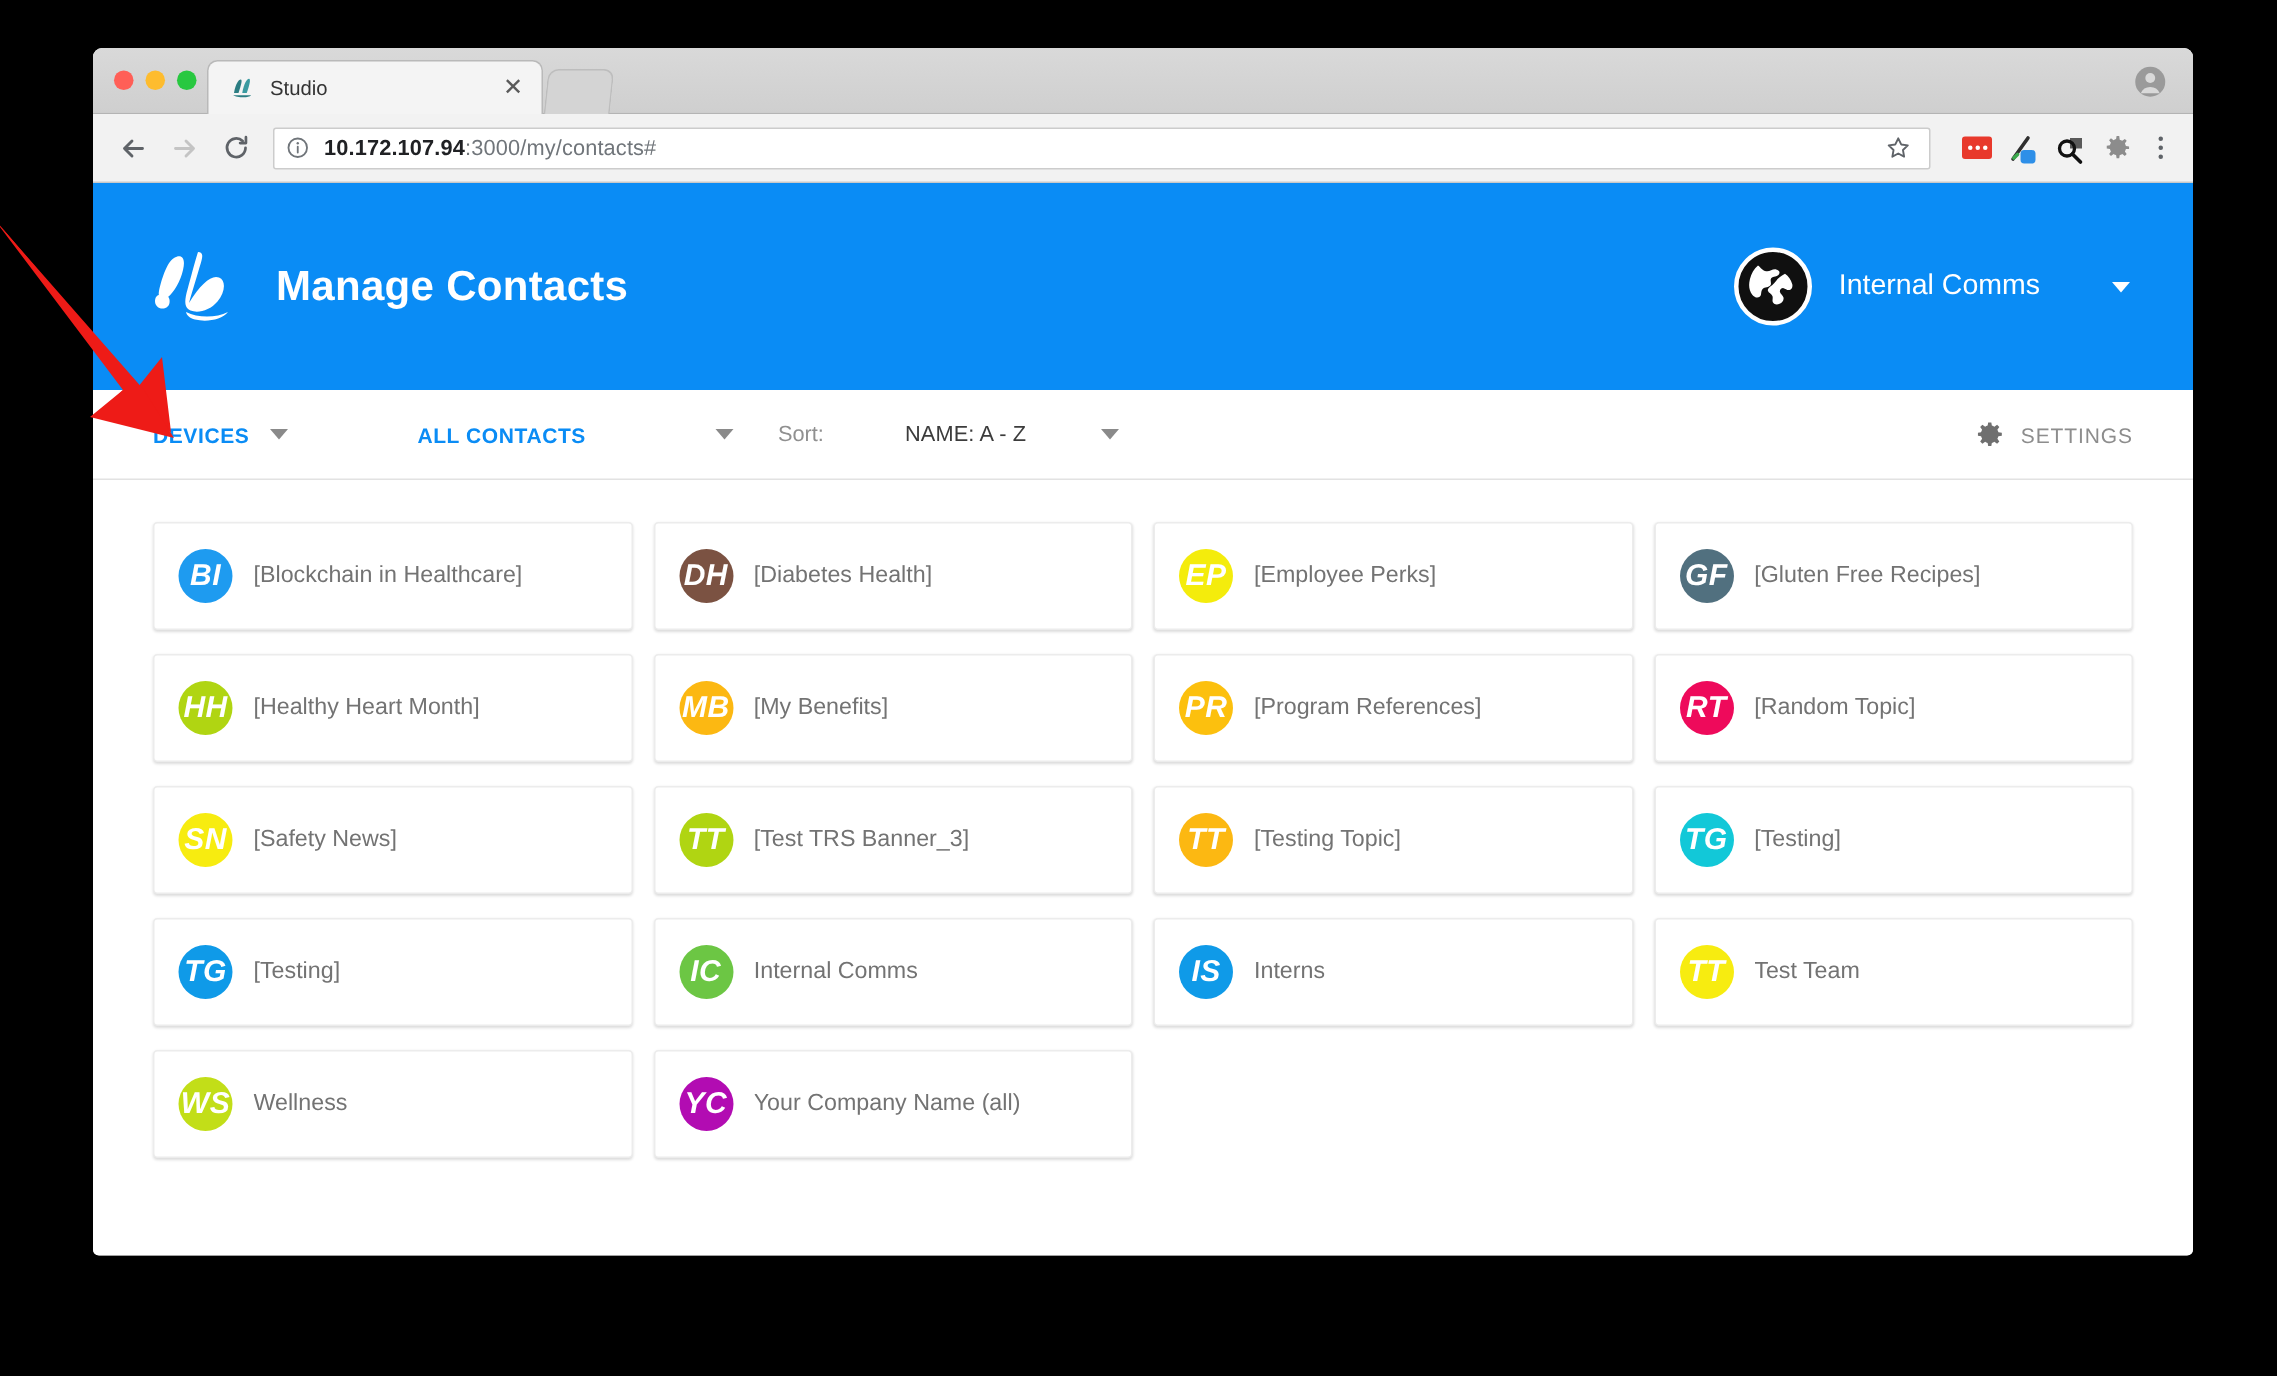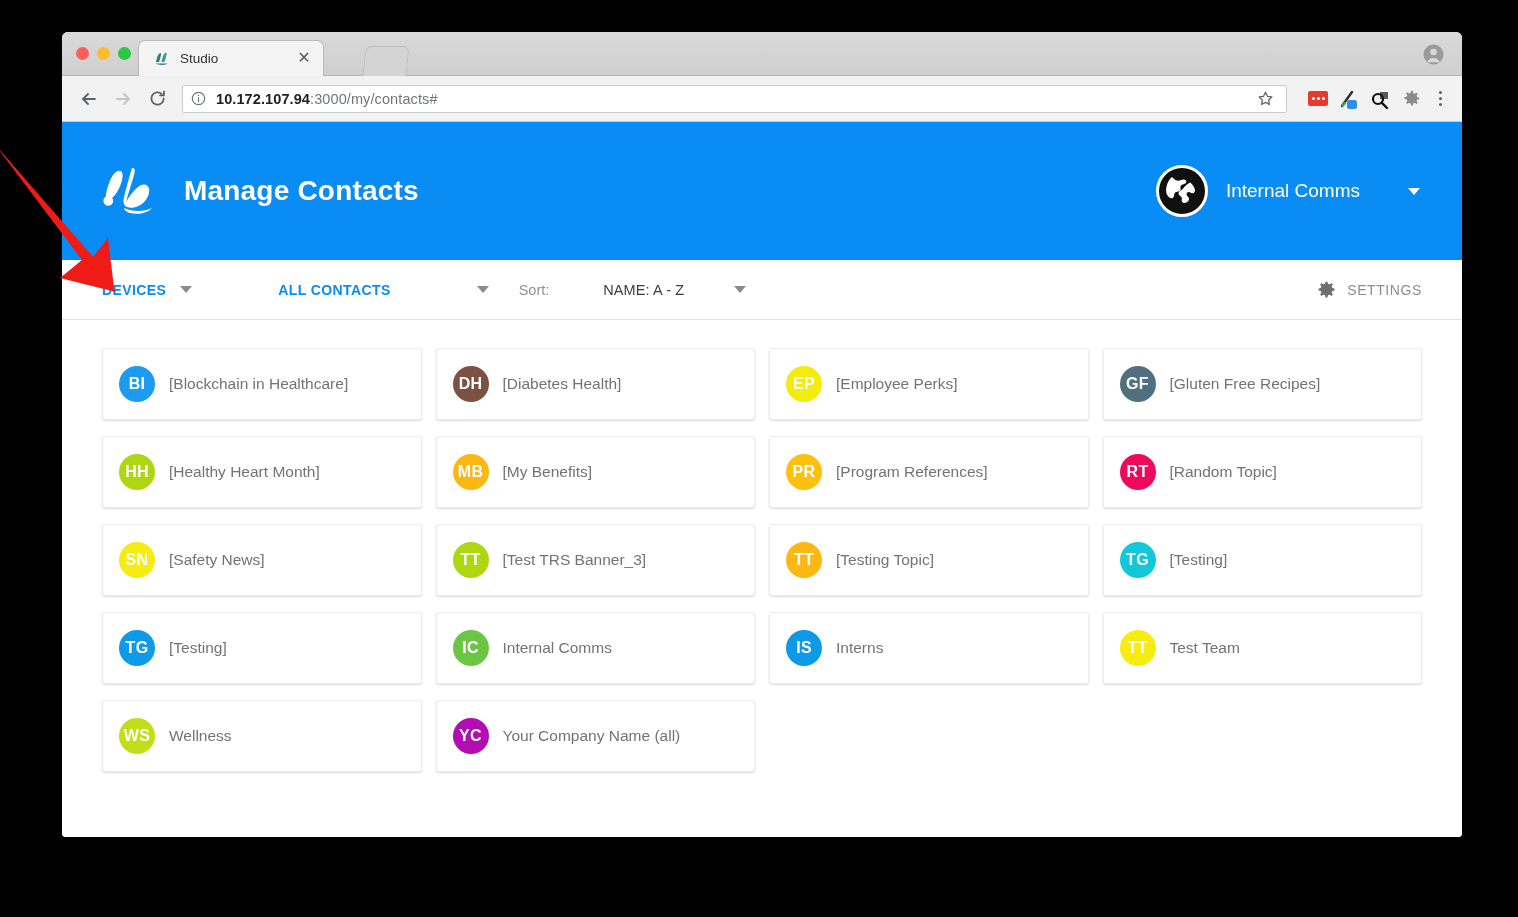--- a/index.html
+++ b/index.html
@@ -27,21 +27,21 @@
     border-bottom: 1px solid #b4b4b4;
   }
   .traffic { position: absolute; left: 14px; top: 15px; display: flex; gap: 8px; }
   .dot { width: 13px; height: 13px; border-radius: 50%; }
   .dot.red { background: #ff5f57; }
   .dot.yellow { background: #febc2e; }
   .dot.green { background: #28c840; }
 
   .tab {
     position: absolute; left: 76px; top: 8px;
-    width: 186px; height: 36px;
+    width: 224px; height: 36px;
     background: #f4f4f4;
     border: 1px solid #b9b9b9;
     border-bottom: none;
     border-radius: 7px 7px 0 0;
     display: flex; align-items: center;
     padding: 0 10px;
   }
   .tab-favicon {
     width: 17px; height: 17px; margin-right: 10px; margin-left: 4px;
     display: flex; align-items: center; justify-content: center;
@@ -165,22 +165,23 @@
   }
   .card {
     height: 72px; background: #fff;
     border: 1px solid #ececec; border-radius: 3px;
     box-shadow: 0 1px 2px rgba(0,0,0,.14);
     display: flex; align-items: center; padding: 0 16px;
   }
   .avatar {
     width: 36px; height: 36px; border-radius: 50%; flex: 0 0 auto;
     display: flex; align-items: center; justify-content: center;
-    color: #fff; font-size: 16px; font-weight: bold; letter-spacing: .3px;
+    color: #fff; font-size: 20px; font-weight: bold; letter-spacing: .3px;
     margin-right: 14px;
+    font-style: italic;
   }
   .card-label {
     font-size: 15.5px; color: #737373;
     white-space: nowrap; overflow: hidden; text-overflow: ellipsis;
   }
 
   
   .annotation-arrow { position: absolute; left: 0; top: 140; pointer-events: none; }
 </style>
 </head>

